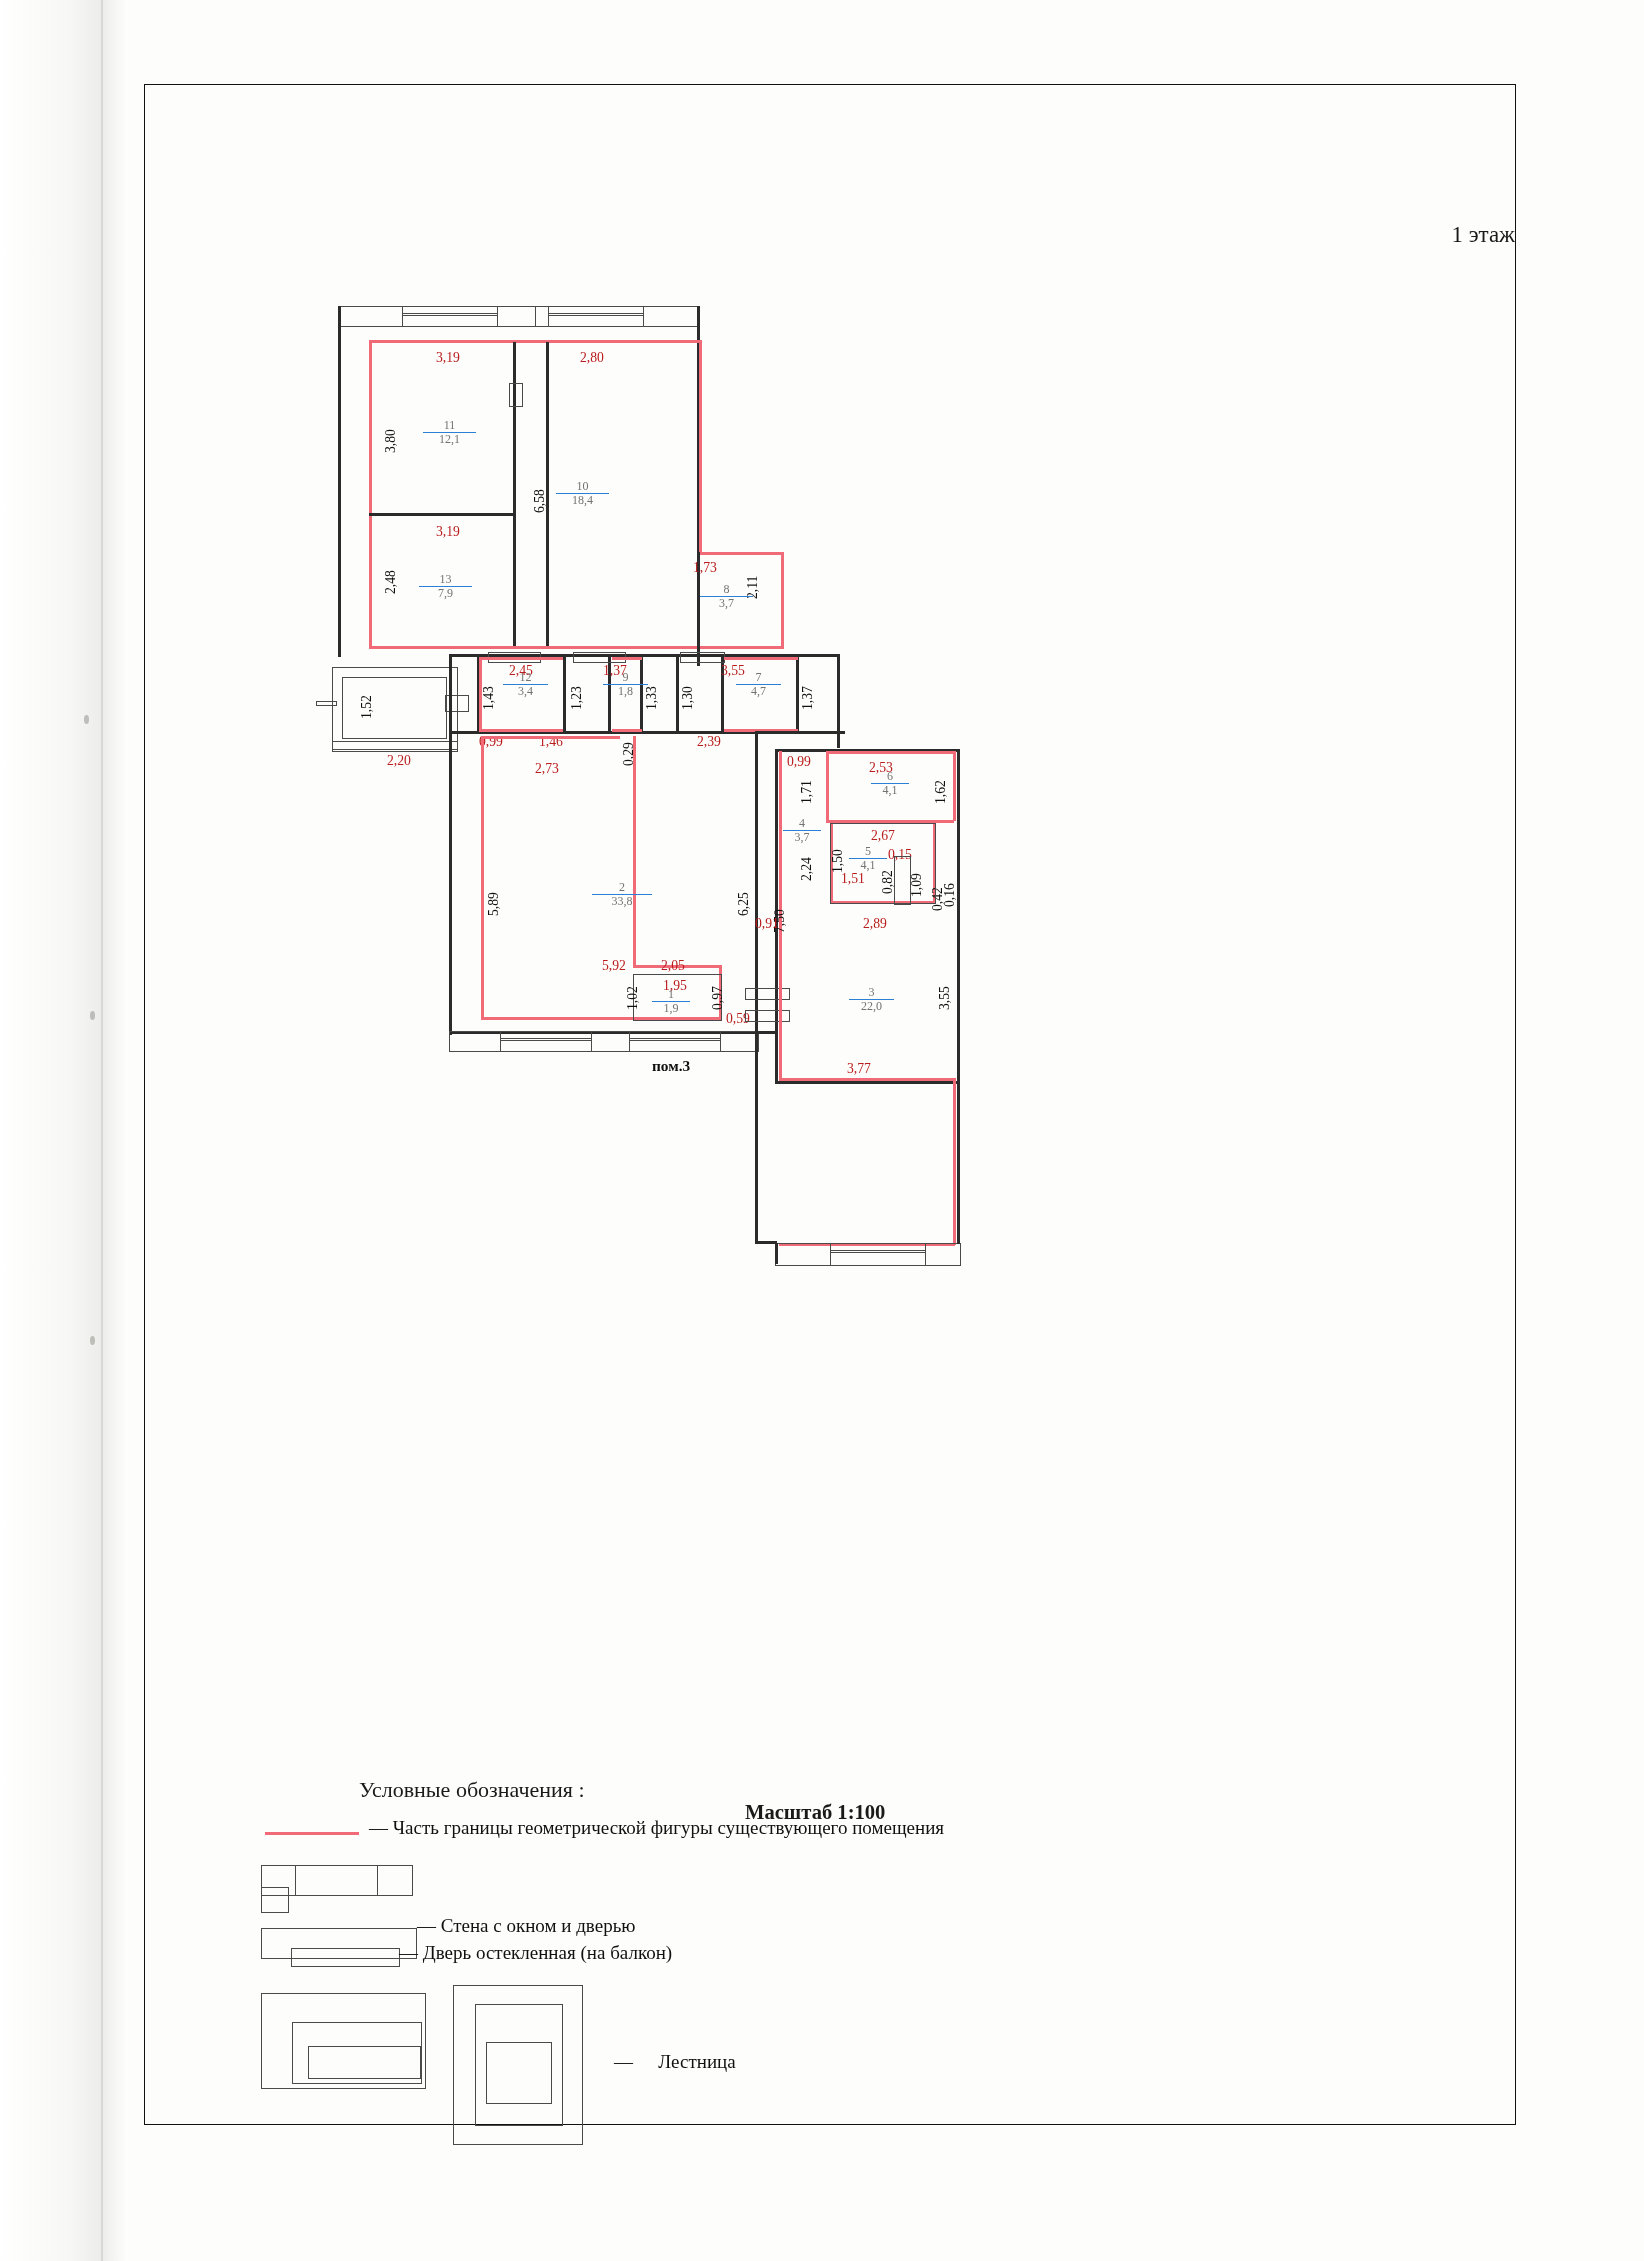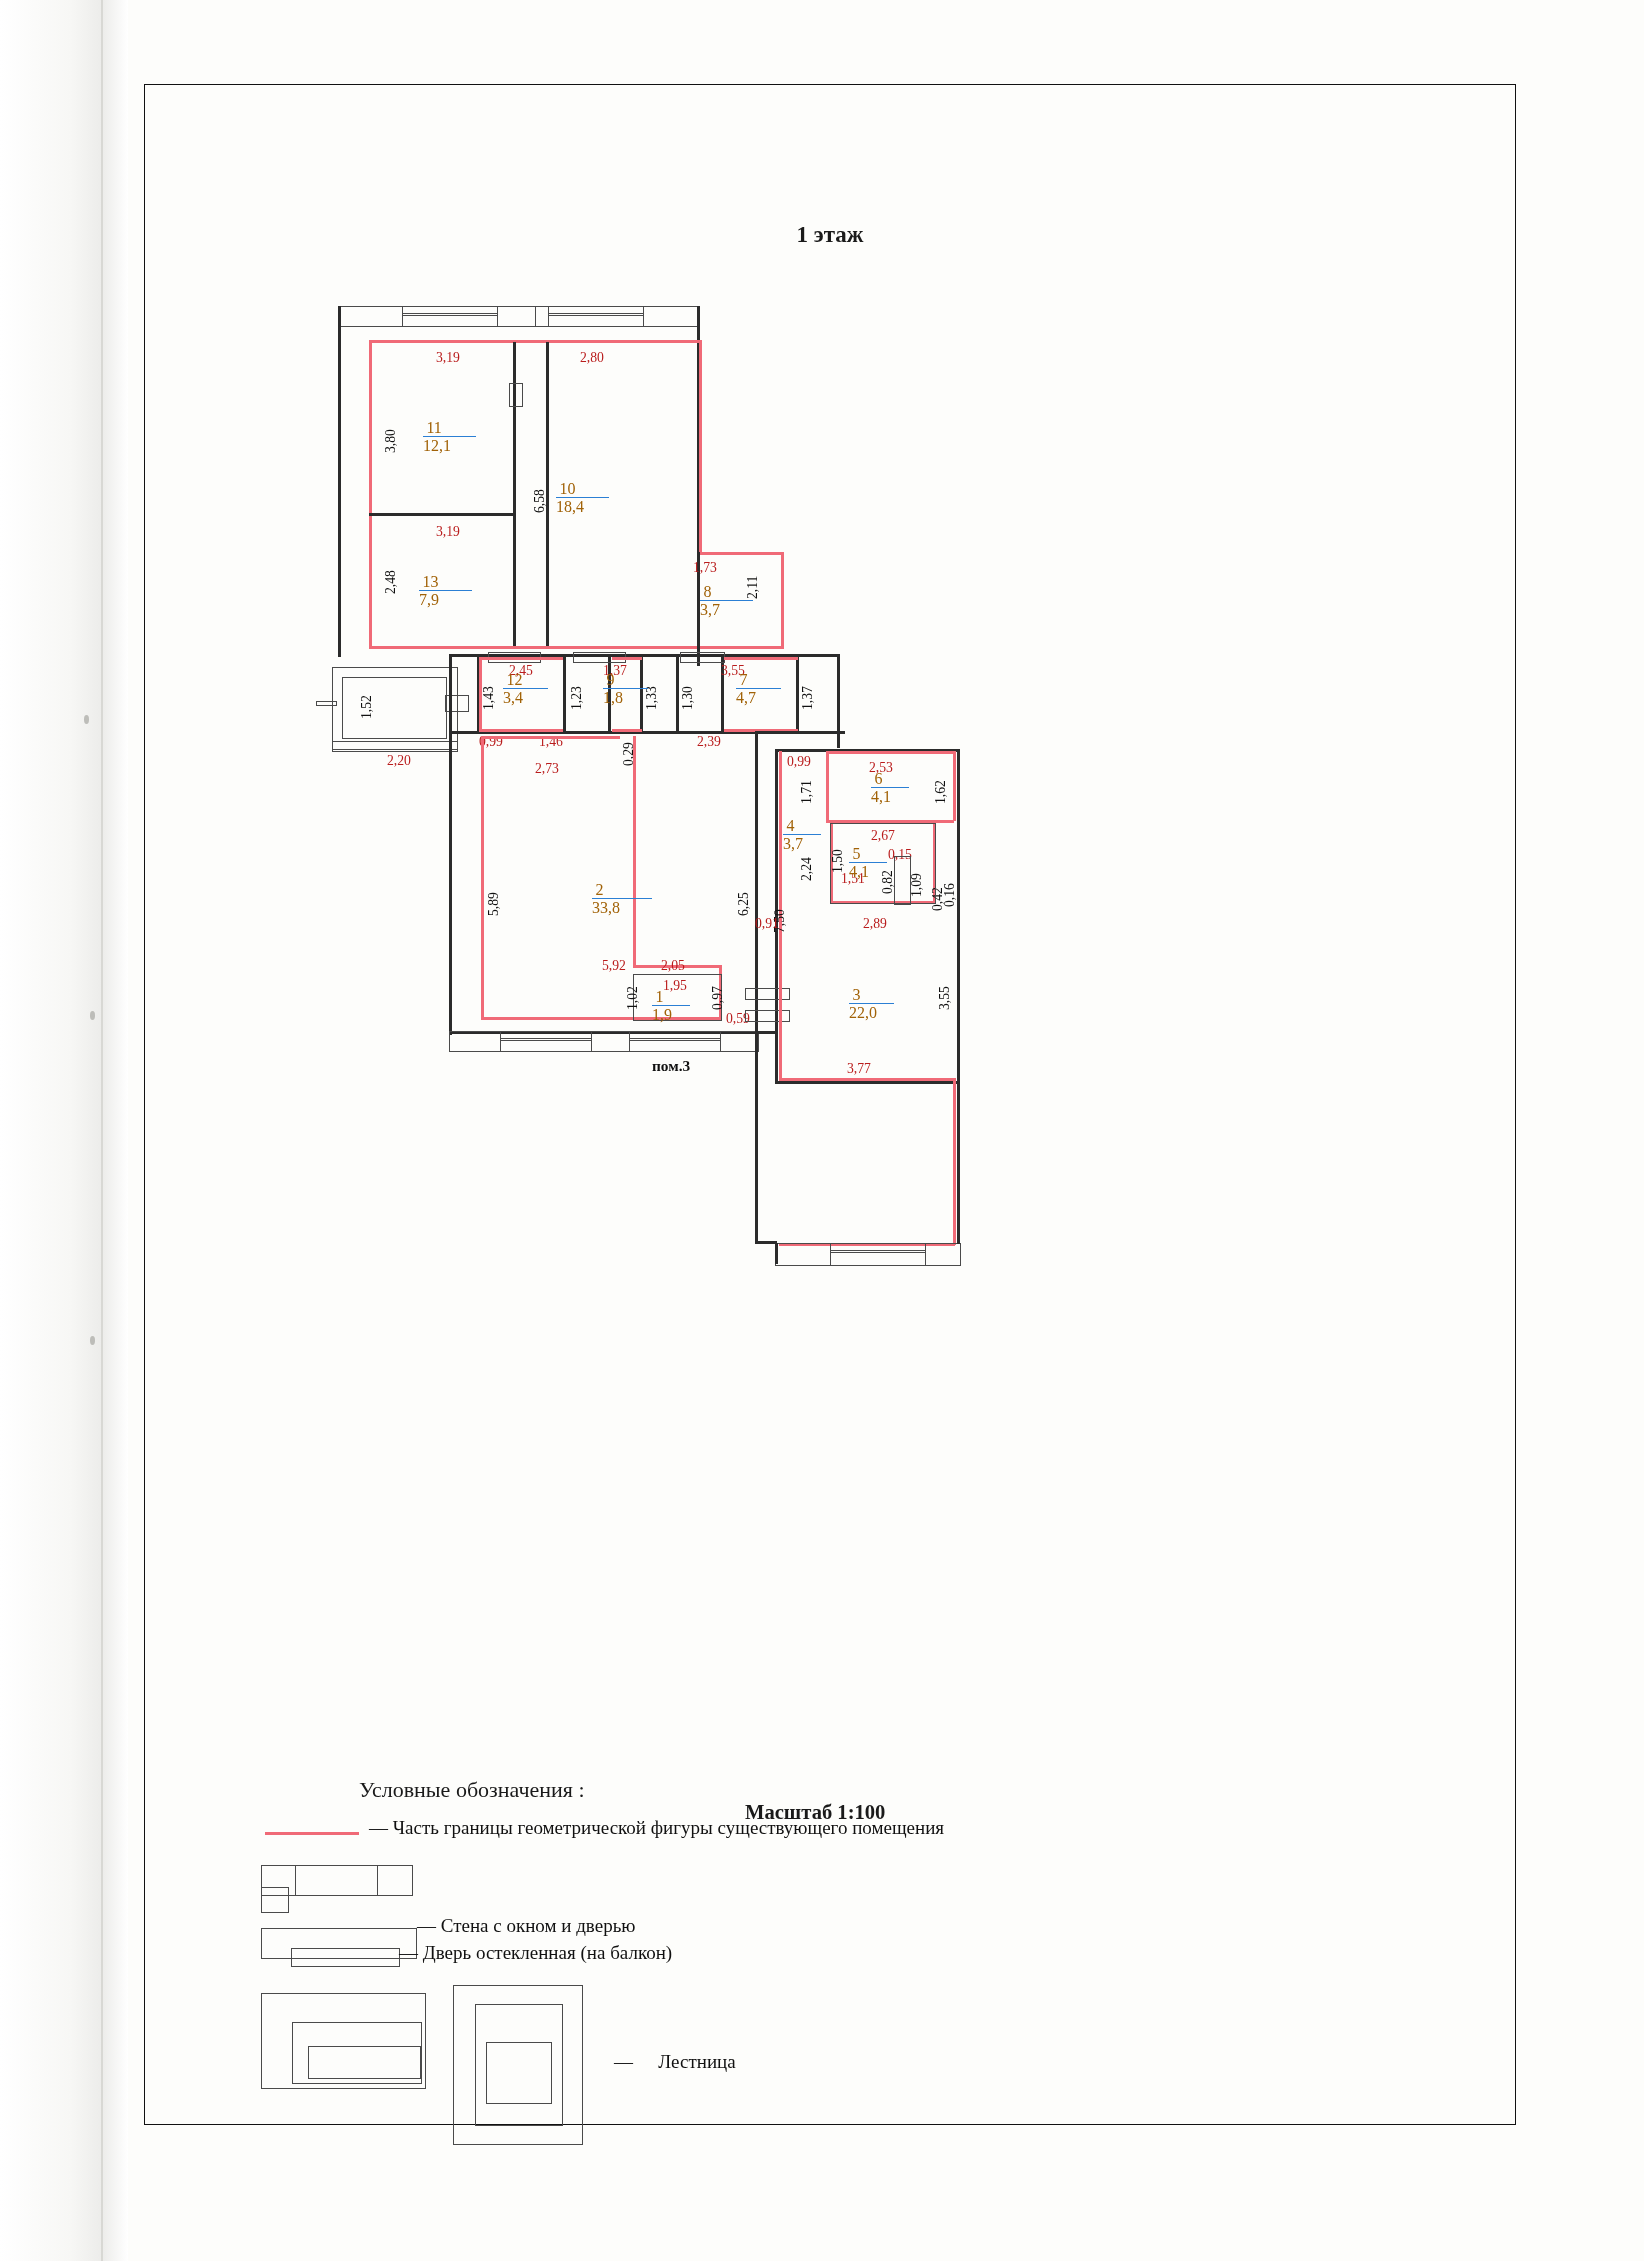--- a/index.html
+++ b/index.html
@@ -8,32 +8,32 @@
   
   .scan-edge{position:absolute;left:0;top:0;width:128px;height:2261px;background:linear-gradient(90deg,#ffffff 0%,#f7f7f5 55%,#ececea 80%,#ffffff 100%);}
   .scan-line{position:absolute;left:101px;top:0;width:1.7px;height:2261px;background:#d8d8d4;}
   .scan-dot{position:absolute;width:5.1px;height:8.6px;border-radius:50%;background:#bdbdb9;}
 
   .frame{position:absolute;left:144px;top:84px;width:1370px;height:2039px;border:1.7px solid #111;}
   .hdr1{position:absolute;left:0;top:0;width:100%;height:62px;border-bottom:1.7px solid #111;display:flex;align-items:center;justify-content:center;}
   .hdr1 span{font-size:32px;font-weight:bold;letter-spacing:0.9px;}
   .hdr2{position:absolute;left:0;top:62px;width:100%;height:53px;border-bottom:1.7px solid #111;display:flex;align-items:center;justify-content:center;}
   .hdr2 span{font-size:26.6px;font-weight:bold;}
-  .floor-title{position:absolute;left:0;top:137px;width:100%;text-align:center;font-size:23px;font-weight:bold;}
+  .floor-title{position:absolute;left:0;top:137px;width:100%;text-align:right;font-size:23px;font-weight:normal;}
 
   .plan{position:absolute;left:0;top:171px;width:1370px;height:1507px;}
 
   
   .w{position:absolute;background:#2b2b2b;}
   .thin{position:absolute;border:0.9px solid #4a4a4a;}
   .red{position:absolute;background:#f06a77;}
 
   .dim{position:absolute;font-size:13.7px;color:#b91c1c;font-family:"Liberation Serif",serif;white-space:nowrap;}
   .dimv{position:absolute;font-size:13.7px;color:#111;white-space:nowrap;transform-origin:left top;transform:rotate(-90deg);}
-  .room{position:absolute;color:#a16207;font-size:16px;line-height:1.08;white-space:nowrap;}
+  .room{position:absolute;text-align:center;color:#737373;font-size:12px;line-height:1.08;white-space:nowrap;}
   .room b{display:block;font-weight:normal;border-bottom:1.3px solid #2b7fd4;padding:0 3.4px;}
   .lbl{position:absolute;font-size:15.4px;font-weight:bold;color:#111;}
 
   .legend-title{position:absolute;left:214px;top:1692px;font-size:22px;}
   .scale{position:absolute;left:600px;top:1700px;font-size:20.6px;font-weight:bold;margin-top:16px;}
   .legend-row{position:absolute;font-size:19px;color:#111;}
   .legend-line{position:absolute;height:3.4px;background:#f06a77;}
 </style>
 </head>
 <body>

